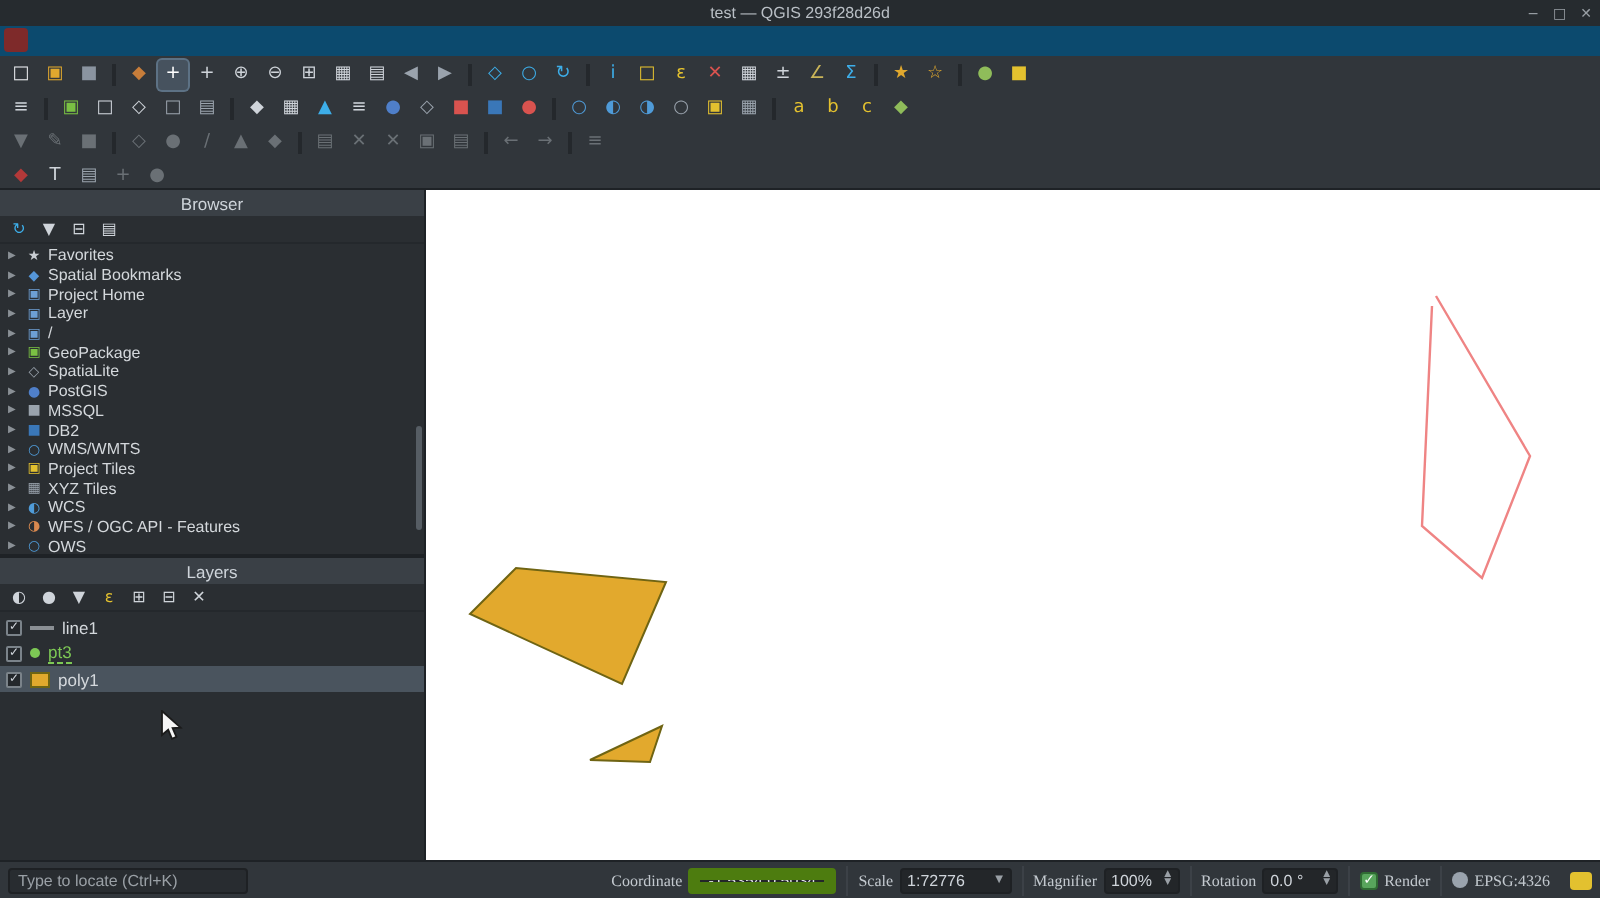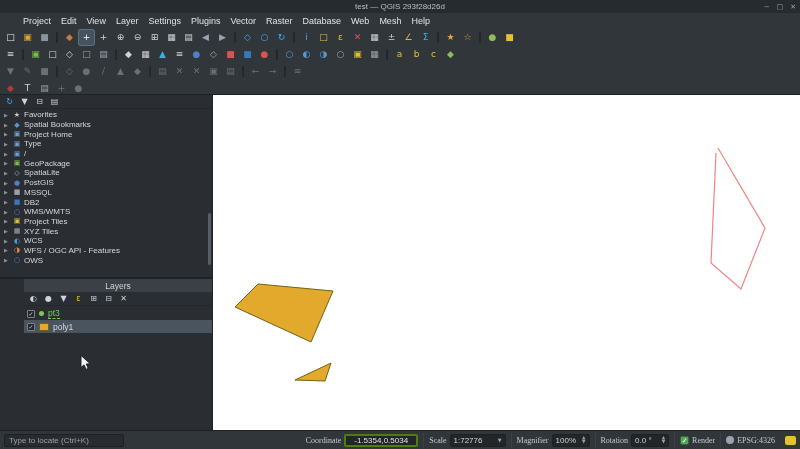--- a/index.html
+++ b/index.html
@@ -24,21 +24,21 @@
   .tb-row { position:absolute; left:3px; display:flex; gap:2px; align-items:center; height:16px; }
   .tb-icon { width:15px; height:15px; border-radius:2px; display:flex; align-items:center; justify-content:center;
              font-size:9px; font-family:"DejaVu Sans",sans-serif; }
   .tb-icon.sep { width:2px; height:11px; background:#24282c; border-radius:0; margin:0 2px; }
   .tb-icon.active { background:#46525e; box-shadow:0 0 0 1px #5d7285; }
 
   
   .dock { position:absolute; left:0; top:95px; width:213px; height:335px; background:#2a2e32; border-right:1px solid #1e2226; }
   .panel { position:absolute; left:0; width:100%; }
   .browser-panel { top:0; height:182px; }
-  .layers-panel { top:182px; height:153px; border-top:2px solid #1e2226;padding-left:24px; }
+  .layers-panel { top:182px; height:153px; border-top:2px solid #1e2226; }
   .panel-header { height:13px; background:#3a4046; display:flex; align-items:center; justify-content:center;
                   font-size:8.5px; color:#ced4da; }
   .panel-toolbar { height:14px; display:flex; align-items:center; gap:4px; padding:0 4px; border-bottom:1px solid #24282c; }
   .pt-icon { font-size:8px; font-family:"DejaVu Sans",sans-serif; width:11px; text-align:center; }
 
   .tree { padding-top:1px; }
   .tree-row { height:9.7px; display:flex; align-items:center; gap:3px; padding-left:4px; font-size:8px; color:#d4d8dc; }
   .chev { font-size:5px; color:#8a9096; width:6px; font-family:"DejaVu Sans",sans-serif; }
   .tree-icon { font-size:7px; width:8px; text-align:center; font-family:"DejaVu Sans",sans-serif; }
   .tree-label { white-space:nowrap; }
@@ -60,21 +60,21 @@
 
   
   .statusbar { position:absolute; left:0; right:0; top:430px; height:19px; background:#31363b; border-top:1px solid #1e2226;
                display:flex; align-items:center; padding:0 4px; font-size:8px; color:#cfd4da; }
   .locator { width:120px; height:13px; background:#282c30; border:1px solid #1e2124; border-radius:2px;
              color:#9aa0a6; font-size:8px; padding:0 4px; font-family:"Liberation Sans",sans-serif; }
   .locator::placeholder { color:#9aa0a6; }
   .sb-group { display:flex; align-items:center; gap:3px; padding:0 5px; border-left:1px solid #3c4147; height:15px; }
   .sb-group.coord { margin-left:auto; border-left:none; }
   .sb-label { color:#c3c9cf; white-space:nowrap;font-family:Liberation Serif, serif; }
-  .sb-input { width:74px; height:13px; background:#232629; border:2px solid #4d7c0f; border-radius:2px;
+  .sb-input { width:74px; height:13px; background:#232629; border:6px solid #4d7c0f; border-radius:2px;
               color:#dfe3e6; font-size:8px; padding:0 3px; text-align:center; font-family:"Liberation Sans",sans-serif; }
   .sb-combo { display:flex; align-items:center; justify-content:space-between; gap:3px; background:#232629;
               border:1px solid #1e2124; border-radius:2px; height:13px; padding:0 3px; }
   .sb-combo.scale { width:56px; }
   .sb-combo.small { width:38px; }
   .combo-arrow { font-size:5px; color:#9aa0a6; font-family:"DejaVu Sans",sans-serif; }
   .spin-col { display:flex; flex-direction:column; justify-content:center; line-height:3.6px; font-size:4.5px;
               color:#9aa0a6; font-family:"DejaVu Sans",sans-serif; }
   .cb { width:9px; height:9px; background:#58a55c; border:1px solid #2f6b33; border-radius:2px; color:#fff;
         font-size:7px; line-height:8px; text-align:center; }
@@ -93,35 +93,20 @@
     <div class="win-controls">
 
     <span class="win-btn">−</span>
         <span class="win-btn">□</span>
         <span class="win-btn">✕</span>
       </div>
   </div>
 
   <div class="app-icon"></div>
 
-  <div class="menubar">
-
-  <span class="menu-item">Project</span>
-      <span class="menu-item">Edit</span>
-      <span class="menu-item">View</span>
-      <span class="menu-item">Layer</span>
-      <span class="menu-item">Settings</span>
-      <span class="menu-item">Plugins</span>
-      <span class="menu-item">Vector</span>
-      <span class="menu-item">Raster</span>
-      <span class="menu-item">Database</span>
-      <span class="menu-item">Web</span>
-      <span class="menu-item">Mesh</span>
-      <span class="menu-item">Help</span>
-    </div>
 
   <div class="toolbars">
     <div class="tb-row" style="top:1px">
 
     <span class="tb-icon" style="color: rgb(232, 234, 237);">□</span>
         <span class="tb-icon" style="color: rgb(224, 168, 46);">▣</span>
         <span class="tb-icon" style="color: rgb(138, 148, 160);">■</span>
         <span class="tb-icon sep"></span>
         <span class="tb-icon" style="color: rgb(199, 125, 58);">◆</span>
         <span class="tb-icon active" style="color: rgb(255, 255, 255);">+</span>
@@ -214,20 +199,23 @@
         <span class="tb-icon" style="color: rgb(207, 212, 218);">T</span>
         <span class="tb-icon" style="color: rgb(154, 163, 173);">▤</span>
         <span class="tb-icon" style="color: rgb(106, 112, 117);">+</span>
         <span class="tb-icon" style="color: rgb(106, 112, 117);">●</span>
       </div>
   </div>
 
   <div class="dock">
 
     <div class="panel browser-panel">
+      <div class="panel-header">
+        <span>Browser</span>
+      </div>
       <div class="panel-toolbar">
 
       <span class="pt-icon" style="color: rgb(61, 174, 233);">↻</span>
           <span class="pt-icon" style="color: rgb(207, 212, 218);">▼</span>
           <span class="pt-icon" style="color: rgb(207, 212, 218);">⊟</span>
           <span class="pt-icon" style="color: rgb(207, 212, 218);">▤</span>
         </div>
       <div class="tree">
 
           <div class="tree-row">
@@ -244,21 +232,21 @@
 
           <div class="tree-row">
             <span class="chev">▶</span>
             <span class="tree-icon" style="color: rgb(109, 159, 212);">▣</span>
             <span class="tree-label">Project Home</span>
           </div>
 
           <div class="tree-row">
             <span class="chev">▶</span>
             <span class="tree-icon" style="color: rgb(109, 159, 212);">▣</span>
-            <span class="tree-label">Type</span>
+            <span class="tree-label">Layer</span>
           </div>
 
           <div class="tree-row">
             <span class="chev">▶</span>
             <span class="tree-icon" style="color: rgb(109, 159, 212);">▣</span>
             <span class="tree-label">/</span>
           </div>
 
           <div class="tree-row">
             <span class="chev">▶</span>
@@ -338,20 +326,25 @@
       <span class="pt-icon" style="color: rgb(207, 212, 218);">◐</span>
           <span class="pt-icon" style="color: rgb(207, 212, 218);">●</span>
           <span class="pt-icon" style="color: rgb(207, 212, 218);">▼</span>
           <span class="pt-icon" style="color: rgb(227, 193, 47);">ε</span>
           <span class="pt-icon" style="color: rgb(207, 212, 218);">⊞</span>
           <span class="pt-icon" style="color: rgb(207, 212, 218);">⊟</span>
           <span class="pt-icon" style="color: rgb(207, 212, 218);">✕</span>
         </div>
       <div class="layer-list">
 
+          <div class="layer-row">
+            <span class="lcheck"><span>✓</span></span>
+            <span class="sym sym-line" style="background: rgb(138, 143, 148);"></span>
+            <span class="layer-label">line1</span>
+          </div>
 
           <div class="layer-row editing">
             <span class="lcheck"><span>✓</span></span>
             <span class="sym sym-point" style="background: rgb(125, 200, 85);"></span>
             <span class="layer-label">pt3</span>
           </div>
 
 
           <div class="layer-row selected">
             <span class="lcheck"><span>✓</span></span>

